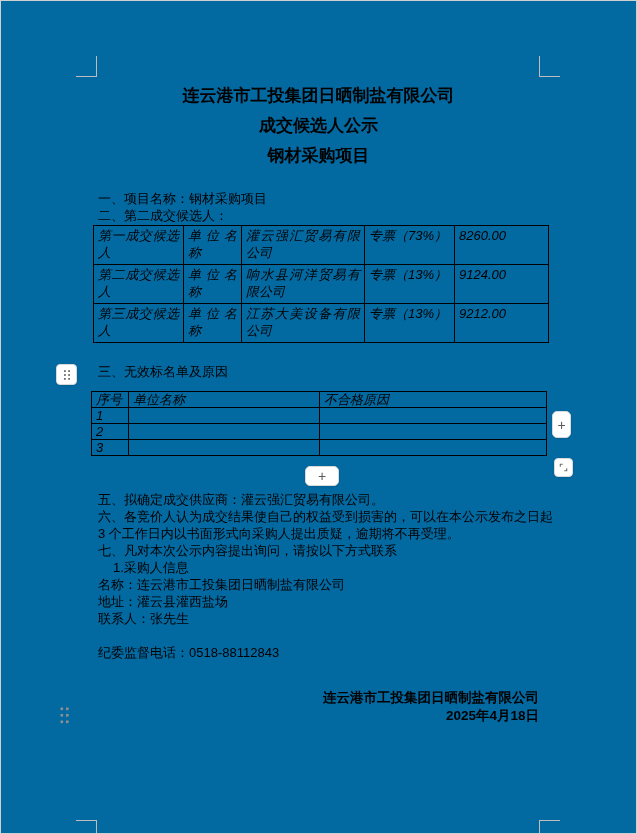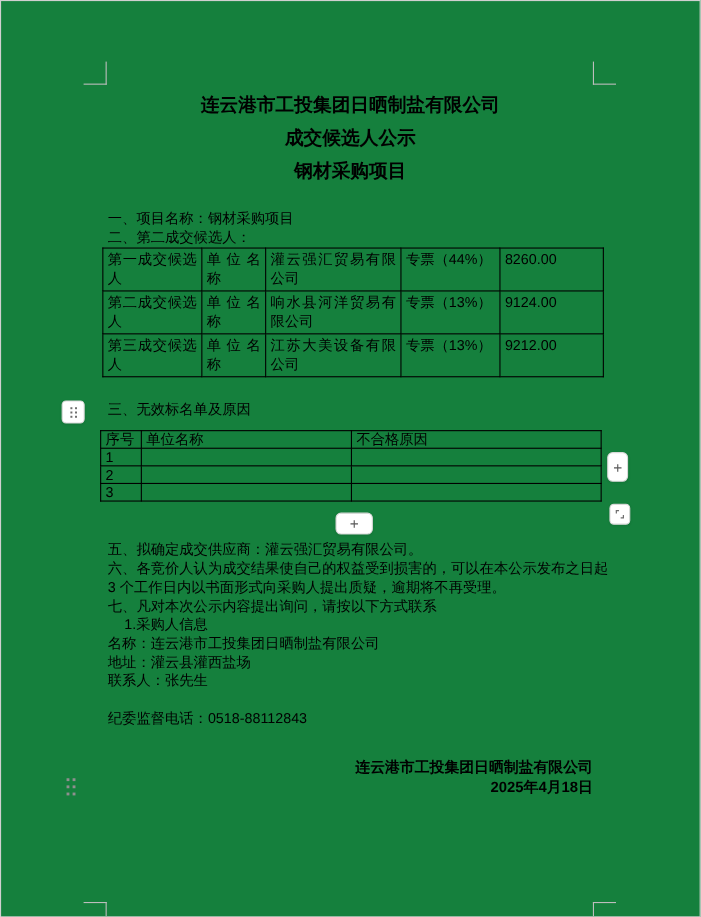--- a/index.html
+++ b/index.html
@@ -2,38 +2,38 @@
 <html><head>
 <meta charset="utf-8">
 <style>
   html,body { margin:0; padding:0; background:#ffffff; }
   body { font-family:"Liberation Sans", sans-serif; color:#000; }
 
   .page {
     position:relative;
     width:637px; height:834px;
     box-sizing:border-box;
-    background:#15803d;
+    background:#0369a1;
     border:1px solid #d0d0d0;
     overflow:hidden;
   }
 
   
   .crop { position:absolute; width:20px; height:20px; }
   .crop.tl { left:75px; top:55px;  border-right:1px solid #bdbdbd; border-bottom:1px solid #bdbdbd; }
   .crop.tr { left:538px; top:55px; border-left:1px solid #bdbdbd;  border-bottom:1px solid #bdbdbd; }
   .crop.bl { left:75px; top:819px; height:14px; border-right:1px solid #bdbdbd; border-top:1px solid #bdbdbd; }
   .crop.br { left:538px; top:819px; height:14px; border-left:1px solid #bdbdbd;  border-top:1px solid #bdbdbd; }
 
   .title-block { position:absolute; left:0; right:0; top:80px; text-align:center; }
   .title-line { font-size:17px; font-weight:bold; line-height:30px; white-space:nowrap; }
 
   .para { position:absolute; left:97px; font-size:13px; line-height:17px; white-space:nowrap; }
 
-  table { border-collapse:collapse; table-layout:fixed; position:absolute; }
+  table { border-collapse:collapse; table-layout:fixed; position:absolute;font-style:italic; }
   td, th { border:1px solid #000; font-size:13px; font-weight:normal; vertical-align:top; overflow:hidden; }
 
   .t-candidates { left:92px; top:224px; width:455px; }
   .t-candidates td { padding:1px 4px; line-height:17px; height:36px; }
   .jcell { text-align:justify; word-break:break-all; }
 
   .t-invalid { left:90px; top:390px; width:455px; }
   .t-invalid td, .t-invalid th { padding:0 4px; line-height:15px; height:15px; text-align:left; }
 
   .ctrl {
@@ -79,21 +79,21 @@
         <col style="width:58px">
         <col style="width:123px">
         <col style="width:90px">
         <col style="width:94px">
     </colgroup>
     <tbody>
       <tr>
         <td class="jcell">第一成交候选人</td>
         <td class="jcell">单位名称</td>
         <td class="jcell">灌云强汇贸易有限公司</td>
-        <td>专票（44%）</td>
+        <td>专票（73%）</td>
         <td>8260.00</td>
       </tr>
       <tr>
         <td class="jcell">第二成交候选人</td>
         <td class="jcell">单位名称</td>
         <td class="jcell">响水县河洋贸易有限公司</td>
         <td>专票（13%）</td>
         <td>9124.00</td>
       </tr>
       <tr>

